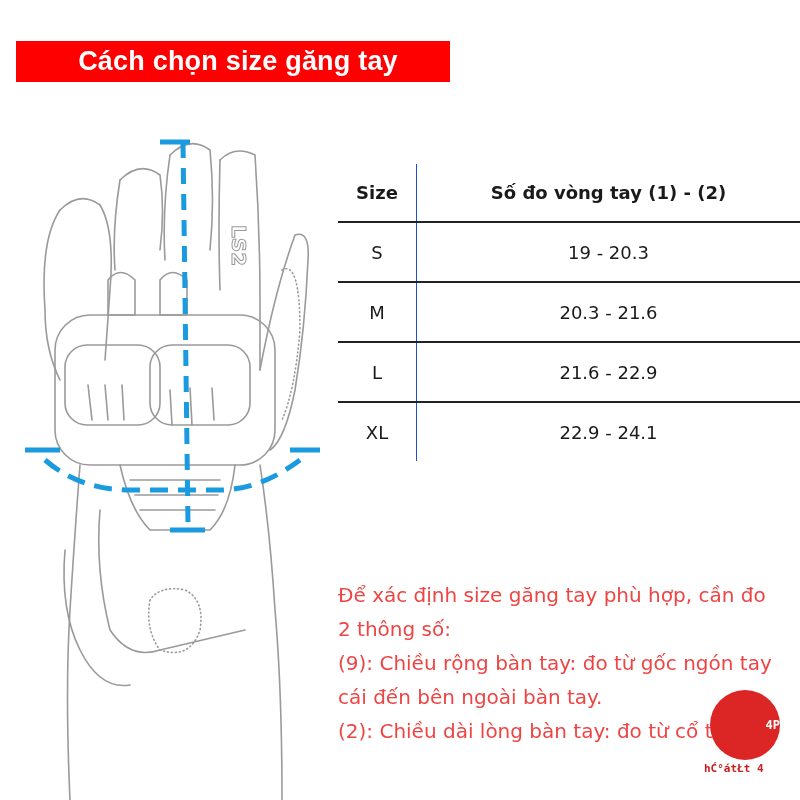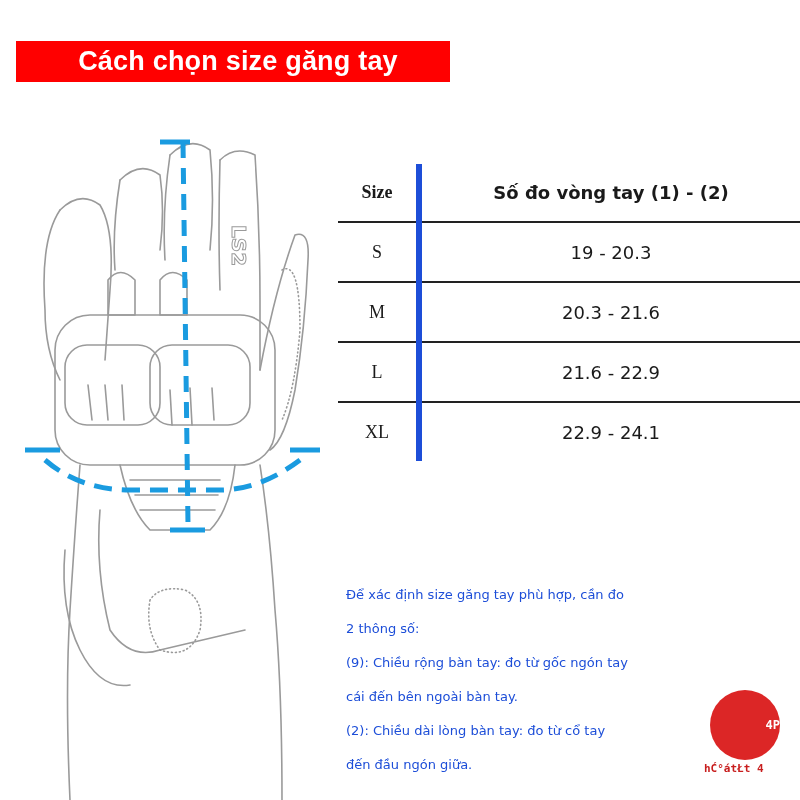--- a/index.html
+++ b/index.html
@@ -25,24 +25,24 @@
   .size-table {
     position: absolute; left: 338px; top: 164px; width: 462px;
   }
   table { border-collapse: collapse; width: 100%; }
   th, td {
     text-align: center; font-size: 18px; height: 58px; padding: 0;
   }
   th { font-weight: bold; height: 57px; }
   tr + tr td, tr.body-row td { border-top: 2px solid #222; }
   tr.last td { border-bottom: 2px solid #222; }
-  td.c1, th.c1 { width: 78px; border-right: 6px solid #1d4ed8; font-family: Liberation Serif, serif; }
+  td.c1, th.c1 { width: 78px; border-right: 1px solid #1d4ed8; }
   .desc {
     position: absolute; left: 338px; top: 578px; width: 440px;
-    font-size: 13px; line-height: 34px; color: #1d4ed8; margin-left: 8px;
+    font-size: 20px; line-height: 34px; color: #ef4444;
   }
   .desc p { margin: 0; }
   .badge {
     position: absolute; left: 710px; top: 690px; width: 70px; height: 70px;
     border-radius: 50%; background: #dc2626;
     display: flex; align-items: center; justify-content: flex-end;
   }
   .badge-text { color: #fff; font-size: 12px; font-weight: bold; font-family: "DejaVu Sans Mono", monospace; }
   .badge-caption {
     position: absolute; left: 704px; top: 762px; font-size: 11px; font-weight: bold;
@@ -128,19 +128,18 @@
     </tbody>
   </table>
 </div>
 
 <div class="desc">
   <p>Để xác định size găng tay phù hợp, cần đo</p>
   <p>2 thông số:</p>
   <p>(9): Chiều rộng bàn tay: đo từ gốc ngón tay</p>
   <p>cái đến bên ngoài bàn tay.</p>
   <p>(2): Chiều dài lòng bàn tay: đo từ cổ tay</p>
-  <p>đến đầu ngón giữa.</p>
 </div>
 
 <div class="badge">
   <span class="badge-text">4P</span>
 </div>
 <span class="badge-caption">hĆ°átŁt 4</span>
 
 </body></html>

